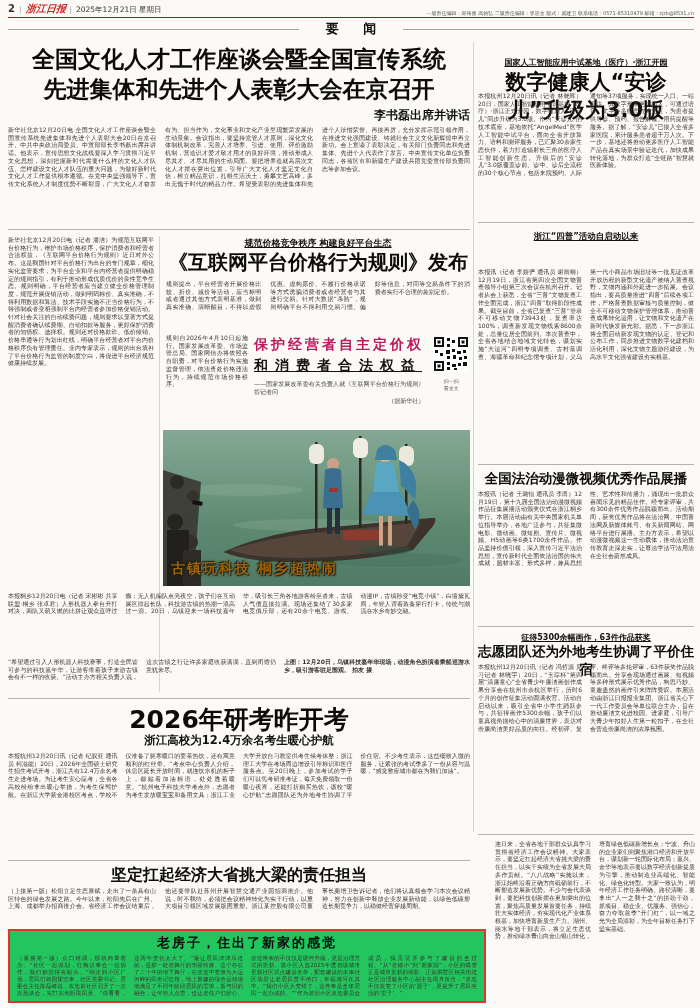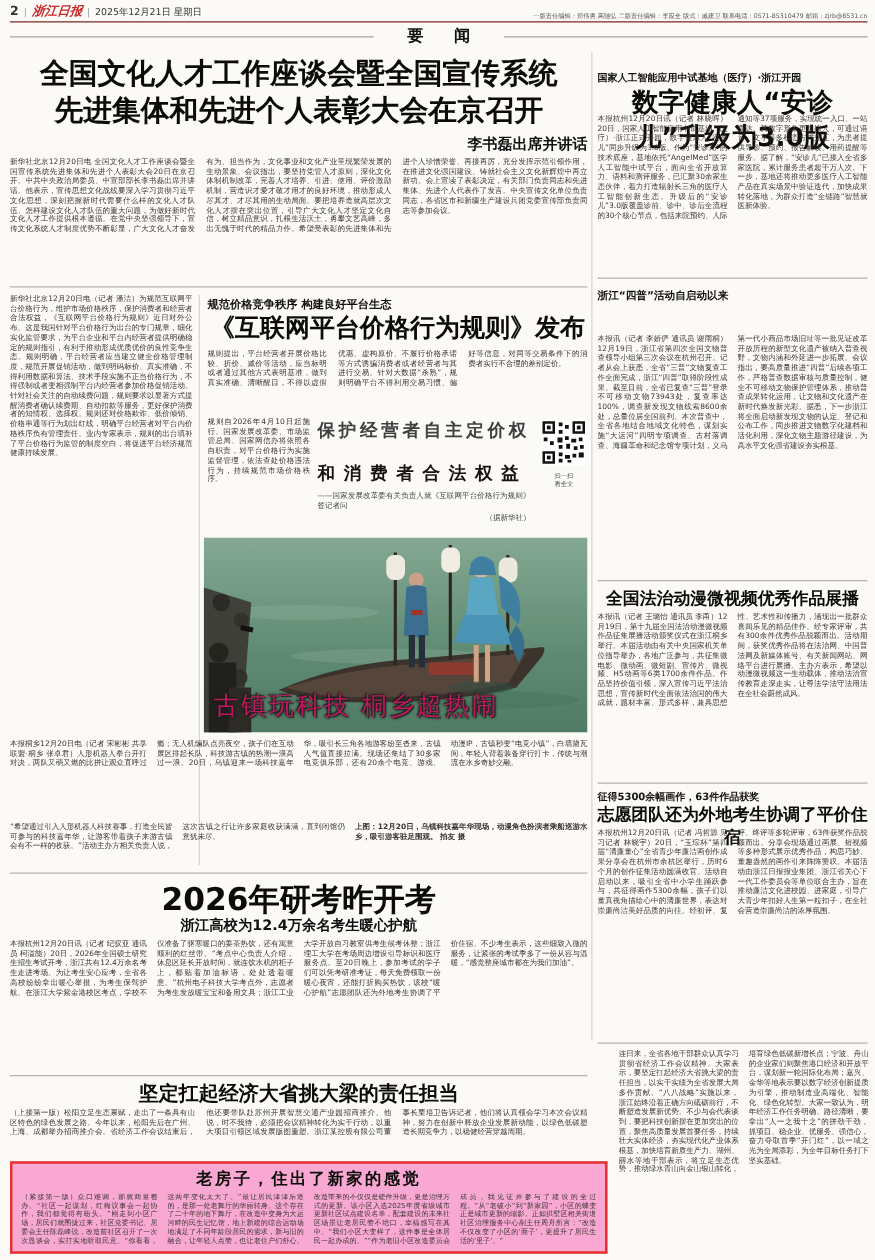--- a/index.html
+++ b/index.html
@@ -3,49 +3,49 @@
 <meta charset="utf-8">
 <style>
   html,body{margin:0;padding:0;background:#e9e7e3;}
   #page{position:relative;width:700px;height:1008px;margin:0 auto;background:#fbfaf7;
         font-family:"DejaVu Sans","Liberation Sans",sans-serif;color:#222;overflow:hidden;}
   .abs{position:absolute;}
   .body-text{font-size:6px;line-height:7.7px;text-align:justify;color:#38352f;overflow:hidden;}
   .cols2{column-count:2;column-gap:8px;}
   .cols3{column-count:3;column-gap:9px;}
   .cols4{column-count:4;column-gap:8px;}
-  .kicker{font-weight:bold;color:#141210;}
+  .kicker{font-weight:bold;text-align:center;color:#141210;text-decoration:underline;}
   .headline{font-weight:900;text-align:center;color:#0c0b0a;}
   .divider{border-top:1px solid #b8b3aa;height:0;}
   .vrule{width:0;border-left:1px solid #d9d5cc;}
   
   .hdr{display:flex;justify-content:space-between;align-items:flex-end;}
   .hdr-left{display:flex;align-items:baseline;gap:4px;font-size:7.5px;color:#333;}
   .pageno{font-weight:bold;font-size:10px;}
   .sep{color:#999;}
   .masthead{color:#c62828;font-weight:bold;font-style:italic;font-size:10px;
             font-family:"DejaVu Serif","Liberation Serif",serif;transform:skewX(-6deg);}
   .hdr-right{font-size:5px;color:#555;}
   .secwrap{display:flex;align-items:center;gap:17px;}
   .secline{flex:1;height:1px;background:#aaa49b;}
   .sectitle{font-size:13px;font-weight:900;letter-spacing:10px;color:#111;padding-left:10px;}
   
-  .photo-caption{position:absolute;left:8px;bottom:8px;color:#be185d;font-weight:400;font-size:20px;
+  .photo-caption{position:absolute;left:8px;bottom:8px;color:#a16207;font-weight:700;font-size:14px;
                  letter-spacing:2px;text-shadow:0 0 3px rgba(20,25,20,.95),1px 1px 1px #222,-1px -1px 1px #222;}
   .credit{font-weight:bold;}
   
   .pbox{display:flex;gap:8px;}
   .pbox-left{width:172px;}
-  .pbox-t1{font-size:14px;font-weight:900;letter-spacing:3px;color:#404040;white-space:nowrap;}
-  .pbox-t2{font-size:14px;font-weight:900;letter-spacing:7px;color:#17140f;white-space:nowrap;margin-top:16px;}
+  .pbox-t1{font-size:14px;font-weight:900;letter-spacing:3px;color:#be185d;white-space:nowrap;}
+  .pbox-t2{font-size:14px;font-weight:900;letter-spacing:7px;color:#17140f;white-space:nowrap;margin-top:3px;text-decoration:underline;}
   .pbox-by{font-size:6px;line-height:7.5px;color:#444;margin-top:5px;text-align:justify;}
   .pbox-credit{font-size:6px;color:#444;text-align:right;margin-top:2px;}
   .qrwrap{width:38px;text-align:center;}
   .qr-label{font-size:5px;color:#555;line-height:6.5px;margin-top:2px;}
-  .redbox{border:2px solid #e5322e;background:#f9a8d4;box-sizing:border-box;padding:3px 7px;}
+  .redbox{border:2px solid #e5322e;background:#22c55e;box-sizing:border-box;padding:3px 7px;}
   .rb-headline{font-size:13px;font-weight:900;text-align:center;letter-spacing:2px;color:#0d0c0a;}
   .rb-body{margin-top:3px;font-size:5.6px;line-height:7px;}
 </style>
 </head>
 <body>
 
 <div id="page">
 
   <div class="abs hdr" style="left:8px;right:6px;top:4px;height:12px;">
     <div class="hdr-left">

